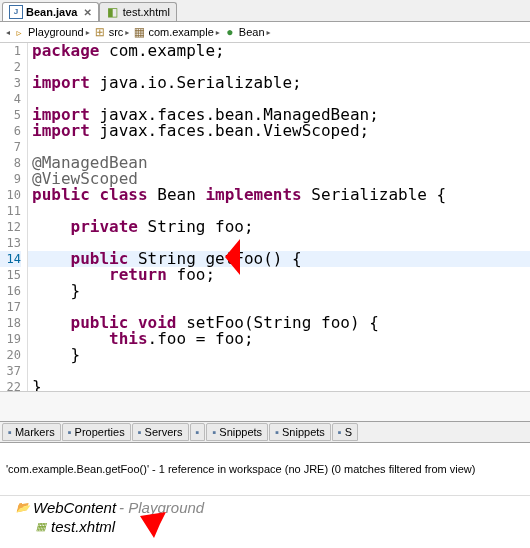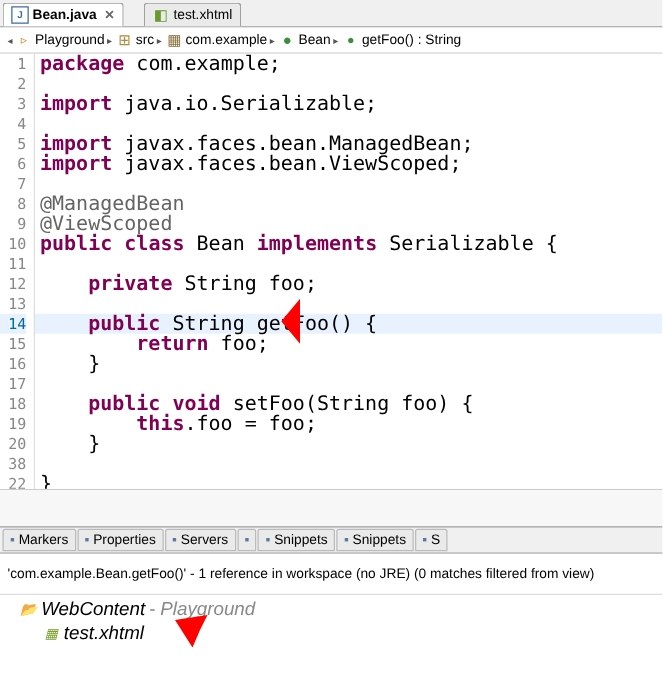--- a/index.html
+++ b/index.html
@@ -1,34 +1,34 @@
 <!DOCTYPE html>
 <html><head>
 <meta charset="utf-8">
 <style>
   * { box-sizing: border-box; margin: 0; padding: 0; }
   body { font-family: "Segoe UI", Tahoma, sans-serif; font-size: 11px; background: #fff; width: 530px; height: 548px; overflow: hidden; position: relative; }
   .tabbar { display: flex; align-items: flex-end; background: #f0f0f0; border-bottom: 1px solid #a0a0a0; height: 22px; padding-left: 2px; }
-  .tab { display: flex; align-items: center; gap: 3px; padding: 2px 6px; border: 1px solid #a0a0a0; border-bottom: none; background: #eaeaea; border-radius: 3px 3px 0 0; margin-right: 16px; font-size: 11px; }
+  .tab { display: flex; align-items: center; gap: 3px; padding: 2px 6px; border: 1px solid #a0a0a0; border-bottom: none; background: #eaeaea; border-radius: 3px 3px 0 0; margin-right: 0; font-size: 11px; }
   .tab.active { background: #fff; font-weight: bold; }
   .tab .close { font-size: 10px; color: #666; margin-left: 3px; }
   .breadcrumb { display: flex; align-items: center; gap: 3px; padding: 3px 6px; border-bottom: 1px solid #ccc; font-size: 11px; background: #fff; flex-wrap: nowrap; overflow: hidden; }
   .breadcrumb .crumb { display: flex; align-items: center; gap: 2px; white-space: nowrap; }
   .crumb .nav { font-size: 8px; color: #555; }
   .editor { display: flex; background: #fff; height: 348px; position: relative; overflow: hidden; }
   .gutter { width: 28px; text-align: right; padding-right: 6px; color: #888; font-family: Consolas, monospace; font-size: 12px; line-height: 16px; user-select: none; background: #fff; border-right: 1px solid #ddd; }
   .code { flex: 1; font-family: Consolas, monospace; font-size: 16px; line-height: 16px; white-space: pre; position: relative; }
   .code div { padding-left: 4px; }
   .hl { background: #e8f2fe; }
   .kw { color: #7f0055; font-weight: bold; }
   .ann { color: #646464; }
   .gutter .cur { background: #e8f2fe; color: #0369a1; }
   .bottom-tabs { display: flex; align-items: center; border-top: 1px solid #a0a0a0; border-bottom: 1px solid #a0a0a0; background: #f0f0f0; height: 22px; padding-left: 2px; overflow: hidden; }
   .btab { display: flex; align-items: center; gap: 3px; padding: 2px 5px; border: 1px solid #bbb; background: #eaeaea; font-size: 11px; border-radius: 2px 2px 0 0; margin-right: 1px; white-space: nowrap; }
-  .search-status { font-size: 11px; padding: 10px 6px; border-bottom: 1px solid #ddd; background: #fff; }
+  .search-status { font-size: 11px; padding: 20px 6px; border-bottom: 1px solid #ddd; background: #fff; }
   .search-results { font-size: 15px; padding: 2px 16px; position: relative; font-style: italic; }
   .tree-item { display: flex; align-items: center; gap: 3px; padding: 1px 0; }
   .tree-item.child { padding-left: 18px; }
   .icon { display: inline-flex; align-items: center; justify-content: center; width: 14px; height: 14px; }
   .icon-java { width: 14px; height: 14px; }
   .icon-java::before { content: "J"; display: inline-block; width: 12px; height: 12px; background: #fff; border: 1px solid #3b6ea5; color: #3b6ea5; font-size: 8px; font-weight: bold; text-align: center; line-height: 12px; }
   .icon-xhtml::before { content: "◧"; color: #6a9a2e; font-size: 12px; }
   .icon-project::before { content: "▹"; color: #c58a17; font-size: 10px; }
   .icon-package::before { content: "⊞"; color: #b08a3e; font-size: 12px; }
   .icon-pkgdecl::before { content: "▦"; color: #8a6d3b; font-size: 12px; }
@@ -71,24 +71,20 @@
   <span class="crumb">
     <span class="icon icon-pkgdecl"></span>
     <span>com.example</span>
     <span class="nav">▸</span>
   </span>
   <span class="crumb">
     <span class="icon icon-class"></span>
     <span>Bean</span>
     <span class="nav">▸</span>
   </span>
-  <span class="crumb">
-    <span class="icon icon-method"></span>
-    <span>getFoo() : String</span>
-  </span>
 </div>
 
 <div class="editor">
   <div class="gutter" id="gutter">
       <div>1</div>
       <div>2</div>
       <div>3</div>
       <div>4</div>
       <div>5</div>
       <div>6</div>
@@ -99,21 +95,21 @@
       <div>11</div>
       <div>12</div>
       <div>13</div>
       <div class="cur">14</div>
       <div>15</div>
       <div>16</div>
       <div>17</div>
       <div>18</div>
       <div>19</div>
       <div>20</div>
-      <div>38</div>
+      <div>37</div>
       <div>22</div>
     </div>
   <div class="code" id="code"><div><span class="kw">package</span> com.example;</div><div>&nbsp;</div><div><span class="kw">import</span> java.io.Serializable;</div><div>&nbsp;</div><div><span class="kw">import</span> javax.faces.bean.ManagedBean;</div><div><span class="kw">import</span> javax.faces.bean.ViewScoped;</div><div>&nbsp;</div><div><span class="ann">@ManagedBean</span></div><div><span class="ann">@ViewScoped</span></div><div><span class="kw">public</span> <span class="kw">class</span> Bean <span class="kw">implements</span> Serializable {</div><div>&nbsp;</div><div>    <span class="kw">private</span> String foo;</div><div>&nbsp;</div><div class="hl">    <span class="kw">public</span> String getFoo() {</div><div>        <span class="kw">return</span> foo;</div><div>    }</div><div>&nbsp;</div><div>    <span class="kw">public</span> <span class="kw">void</span> setFoo(String foo) {</div><div>        <span class="kw">this</span>.foo = foo;</div><div>    }</div><div>&nbsp;</div><div>}</div></div>
 
   <div class="arrow" style="left:225px; top:188px;">
     <svg width="75" height="52" viewBox="0 0 75 52">
         <path d="M75 26 L15 26 L15 8 L0 26 L15 44 L15 26 Z" fill="#ff0000"></path>
       </svg>
   </div>
 </div>

